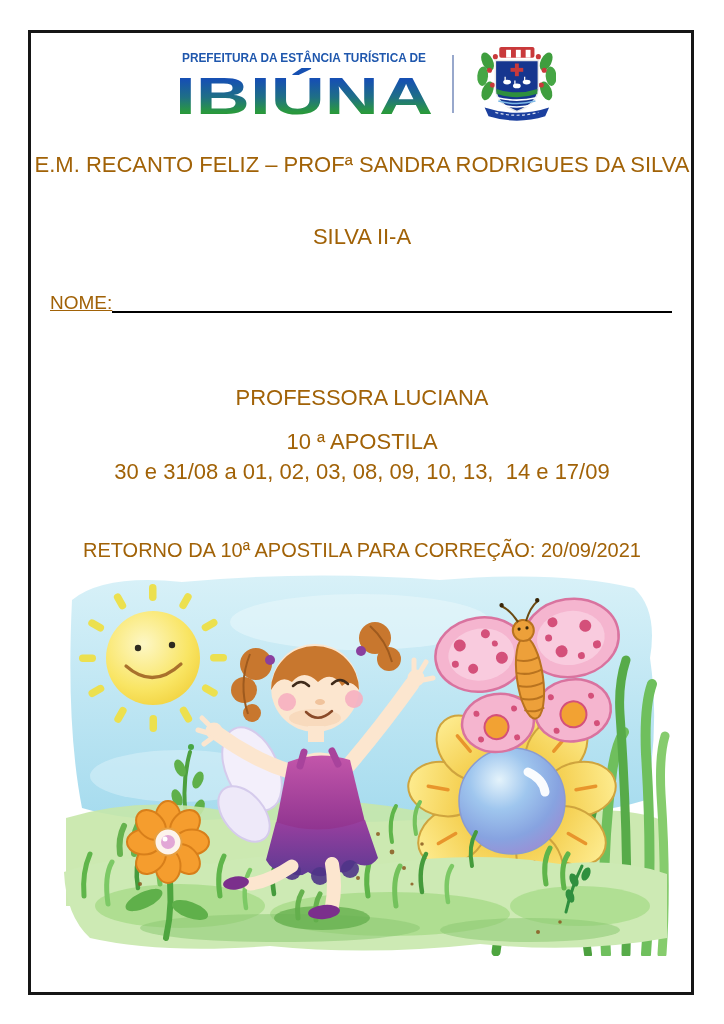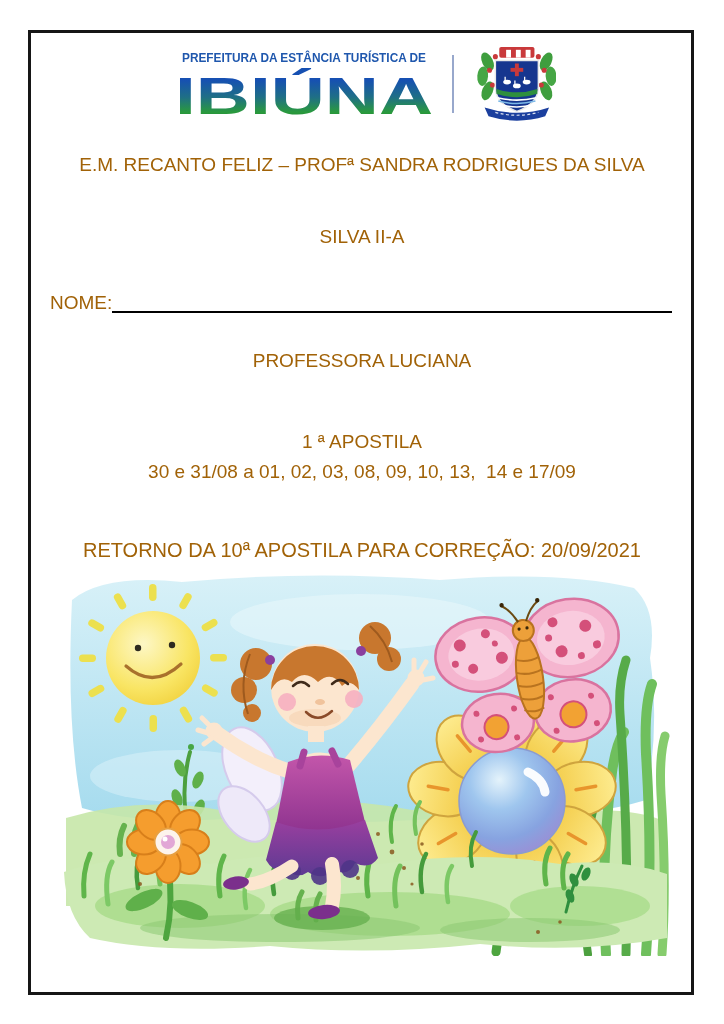--- a/index.html
+++ b/index.html
@@ -9,29 +9,29 @@
   }
   .frame{
     position:absolute;left:28px;top:30px;width:666px;height:965px;
     border:3px solid #161616;box-sizing:border-box;background:#fff;
   }
   .logo{
     position:absolute;top:44px;left:0;width:100%;height:80px;
     display:flex;justify-content:center;align-items:center;gap:12px;
   }
   .logo-divider{width:2px;height:58px;background:#98a8cc;}
-  .line{position:absolute;left:0;width:100%;margin:0;text-align:center;font-size:19px;line-height:21px;}
+  .line{position:absolute;left:0;width:100%;margin:0;text-align:center;font-size:22px;line-height:21px;}
   .school{top:154px;}
   .phase{top:226px;}
-  .teacher{top:350px;text-align:center;}
+  .teacher{top:387px;text-align:center;}
   .booklet{top:431px;}
   .dates{top:461px;white-space:pre;}
   .return{top:527px;font-size:20px;margin-top:13px;}
   .name-row{position:absolute;left:50px;right:52px;top:291px;display:flex;align-items:flex-end;}
-  .name-label{font-size:19px;line-height:21px;}
+  .name-label{font-size:19px;line-height:21px;text-decoration:underline;}
   .name-fill{flex:1;height:20px;border-bottom:2px solid #000;}
   .illustration{position:absolute;left:60px;top:566px;width:612px;height:390px;}
   .illustration svg{display:block;}
 </style>
 </head>
 <body>
 
 <div class="page">
   <div class="frame"></div>
 
@@ -93,21 +93,21 @@
 
   <p class="line school">E.M. RECANTO FELIZ – PROFª SANDRA RODRIGUES DA SILVA</p>
   <p class="line phase">SILVA II-A</p>
 
   <div class="name-row">
     <span class="name-label">NOME:</span>
     <span class="name-fill"></span>
   </div>
 
   <p class="line teacher">PROFESSORA LUCIANA</p>
-  <p class="line booklet">1 ª APOSTILA</p>
+  <p class="line booklet">10 ª APOSTILA</p>
   <p class="line dates">30 e 31/08 a 01, 02, 03, 08, 09, 10, 13,  14 e 17/09</p>
   <p class="line return">RETORNO DA 10ª APOSTILA PARA CORREÇÃO: 20/09/2021</p>
 
   <div class="illustration">
     <svg width="612" height="390" viewBox="0 0 612 390">
       <defs>
         <linearGradient id="skyGrad" x1="0" y1="0" x2="0" y2="1">
           <stop offset="0" stop-color="#d8f1f8"></stop>
           <stop offset="1" stop-color="#a5dbee"></stop>
         </linearGradient>

